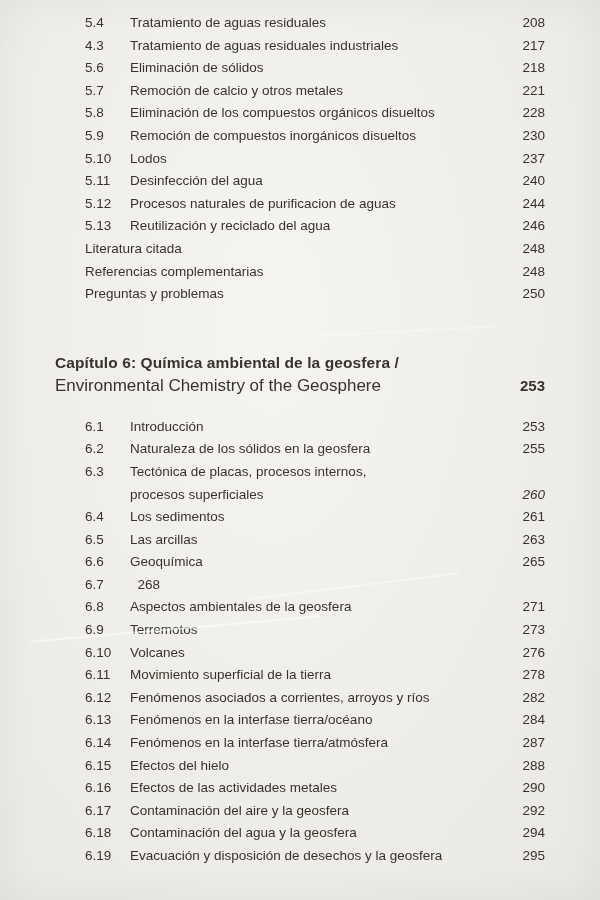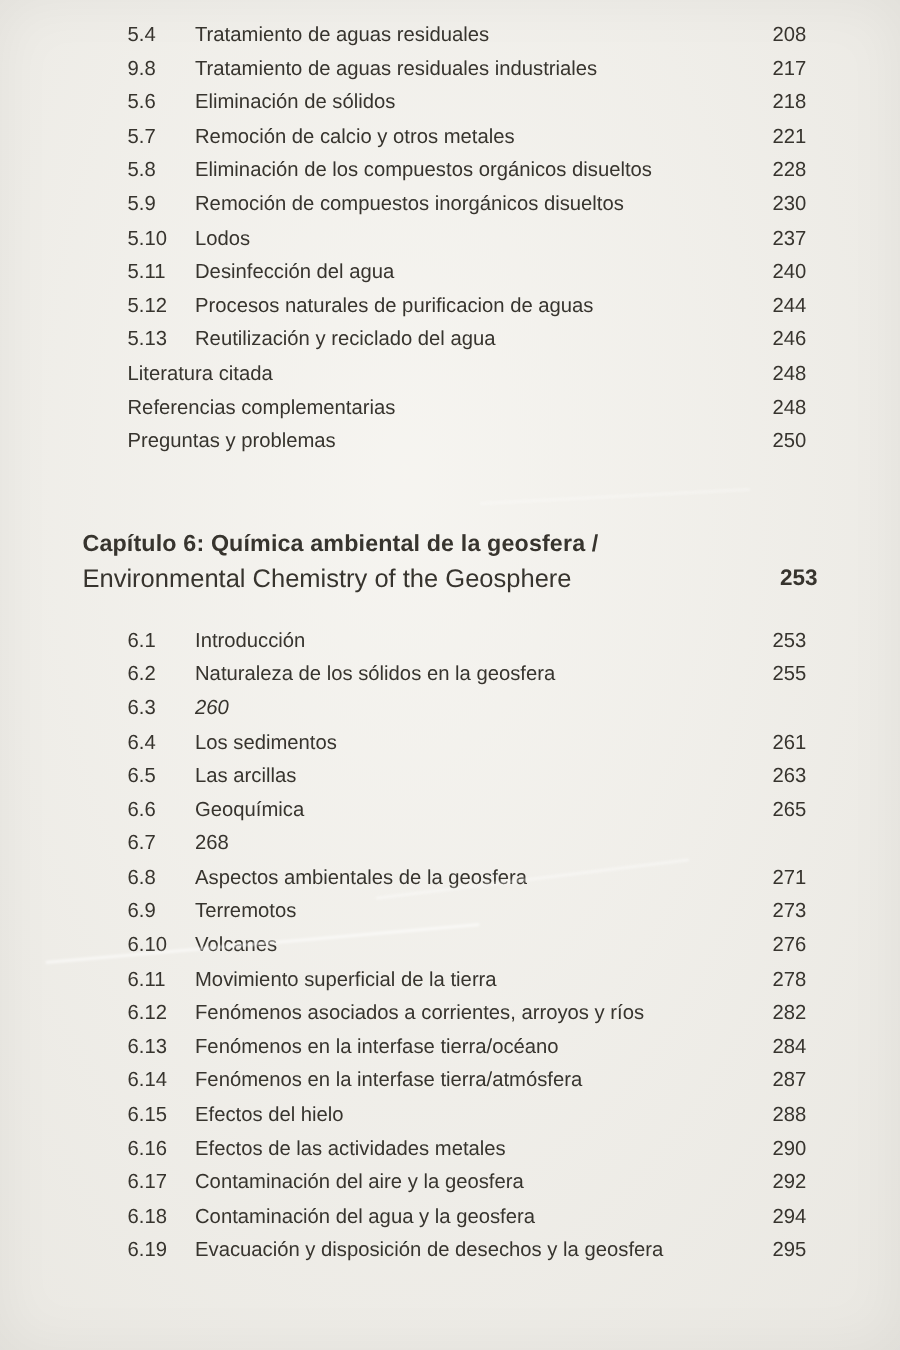--- a/index.html
+++ b/index.html
@@ -35,20 +35,21 @@
     flex: none;
     width: 45px;
   }
   .toc-title {
     flex: 1;
     padding-right: 10px;
   }
   .toc-page {
     flex: none;
     min-width: 30px;
+    text-align: right;
   }
   .toc-page.align-bottom {
     align-self: flex-end;
     font-style: italic;
   }
   .chapter-heading {
     display: flex;
     margin-top: 46px;
     margin-bottom: 18px;
   }
@@ -87,21 +88,21 @@
 <div class="page">
   <div class="content">
 
     <div class="toc-list">
         <div class="toc-row">
           <span class="toc-num">5.4</span>
           <span class="toc-title">Tratamiento de aguas residuales</span>
           <span class="toc-page">208</span>
         </div>
         <div class="toc-row">
-          <span class="toc-num">9.8</span>
+          <span class="toc-num">4.3</span>
           <span class="toc-title">Tratamiento de aguas residuales industriales</span>
           <span class="toc-page">217</span>
         </div>
         <div class="toc-row">
           <span class="toc-num">5.6</span>
           <span class="toc-title">Eliminación de sólidos</span>
           <span class="toc-page">218</span>
         </div>
         <div class="toc-row">
           <span class="toc-num">5.7</span>
@@ -166,20 +167,21 @@
           <span class="toc-title">Introducción</span>
           <span class="toc-page">253</span>
         </div>
         <div class="toc-row">
           <span class="toc-num">6.2</span>
           <span class="toc-title">Naturaleza de los sólidos en la geosfera</span>
           <span class="toc-page">255</span>
         </div>
         <div class="toc-row">
           <span class="toc-num">6.3</span>
+          <span class="toc-title">Tectónica de placas, procesos internos,<br>procesos superficiales</span>
           <span class="toc-page align-bottom">260</span>
         </div>
         <div class="toc-row">
           <span class="toc-num">6.4</span>
           <span class="toc-title">Los sedimentos</span>
           <span class="toc-page">261</span>
         </div>
         <div class="toc-row">
           <span class="toc-num">6.5</span>
           <span class="toc-title">Las arcillas</span>

